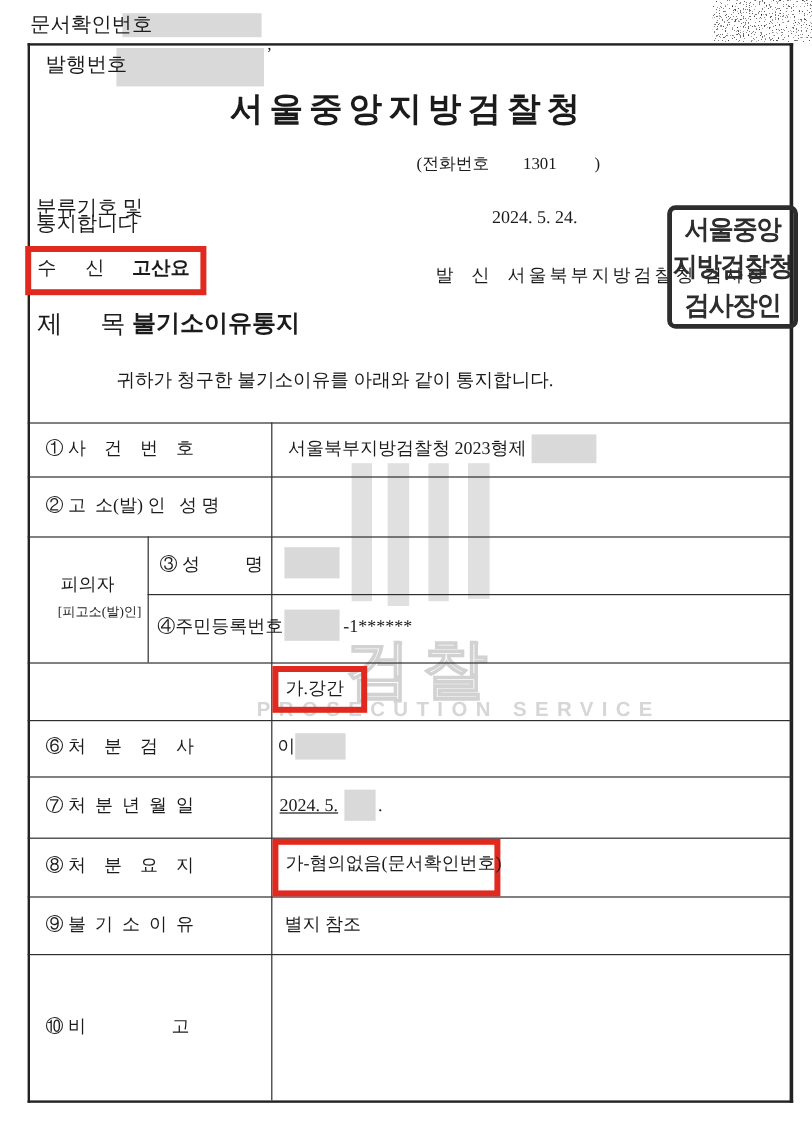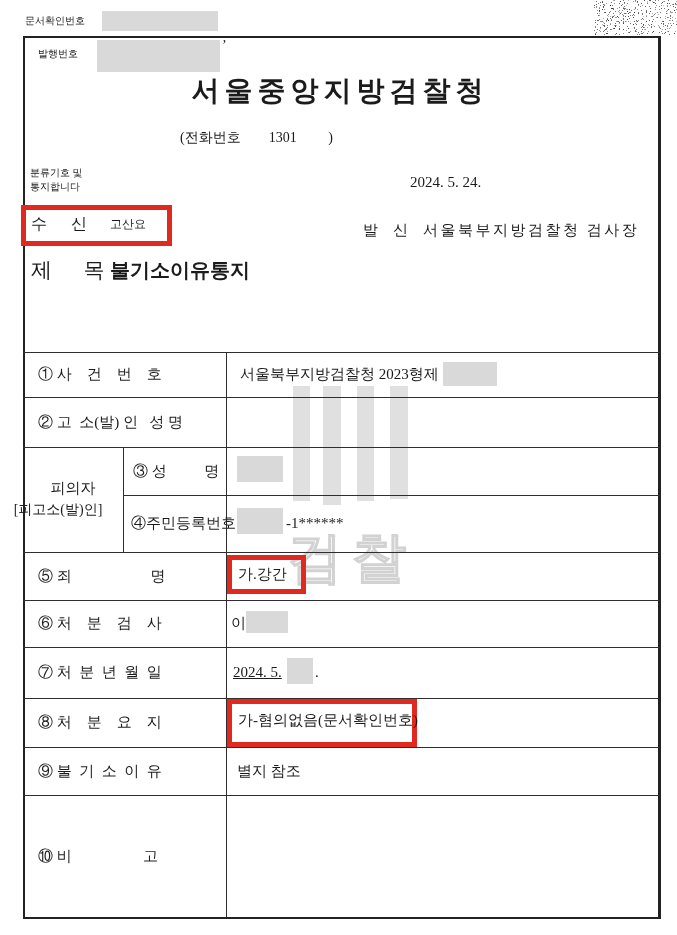--- a/index.html
+++ b/index.html
@@ -34,33 +34,34 @@
   }
   .seal div{
     font-weight:700;color:#2d2d2d;font-size:21px;line-height:22px;
     letter-spacing:-1px;white-space:pre;transform:scaleY(1.05);
   }
   .title{
     position:absolute;left:160px;top:72px;width:360px;text-align:center;
     font-size:28px;font-weight:600;letter-spacing:5px;z-index:3;
   }
   .lbl{z-index:3;}
-  .hdr-small{font-size:10px;line-height:17px;z-index:3;white-space:pre;}
+  .hdr-small{font-size:17px;line-height:17px;z-index:3;white-space:pre;}
   .bold{font-weight:700;}
 </style>
 </head>
 <body>
 
 <div class="page">
 
   <div class="wm-bar" style="left:293px;top:386px;width:17px;height:115px;"></div>
   <div class="wm-bar" style="left:323px;top:386px;width:18px;height:119px;"></div>
   <div class="wm-bar" style="left:357px;top:386px;width:17px;height:115px;"></div>
   <div class="wm-bar" style="left:390px;top:386px;width:18px;height:113px;"></div>
   <div class="wm-kr" style="left:288px;top:522px;">검찰</div>
+  <div class="wm-en" style="left:214px;top:582px;">PROSECUTION SERVICE</div>
 
   <div class="abs" style="left:594px;top:0;width:83px;height:35px;z-index:4;">
     <svg width="83" height="35" xmlns="http://www.w3.org/2000/svg">
       <filter id="noise" x="0" y="0" width="100%" height="100%">
         <feTurbulence type="fractalNoise" baseFrequency="0.75" numOctaves="2" seed="11" stitchTiles="stitch"></feTurbulence>
         <feColorMatrix type="saturate" values="0"></feColorMatrix>
         <feComponentTransfer>
           <feFuncR type="discrete" tableValues="0 0 1 1 1"></feFuncR>
           <feFuncG type="discrete" tableValues="0 0 1 1 1"></feFuncG>
           <feFuncB type="discrete" tableValues="0 0 1 1 1"></feFuncB>
@@ -76,37 +77,43 @@
   <div class="outer" style="left:23px;top:36px;width:638px;height:2px;"></div>
   <div class="outer" style="left:23px;top:36px;width:2px;height:883px;"></div>
   <div class="outer" style="left:658px;top:36px;width:3px;height:883px;"></div>
   <div class="outer" style="left:23px;top:917px;width:638px;height:2px;"></div>
 
   <div class="abs hdr-small" style="left:38px;top:45px;">발행번호</div>
   <div class="redact" style="left:97px;top:40px;width:123px;height:32px;"></div>
   <div class="abs" style="left:222px;top:38px;font-size:14px;z-index:3;">’</div>
 
   <div class="title">서울중앙지방검찰청</div>
-  <div class="abs t" style="left:180px;top:128px;width:320px;text-align:left;font-size:14px;z-index:3;">(전화번호        1301         )</div>
+  <div class="abs t" style="left:180px;top:128px;width:320px;text-align:right;font-size:14px;z-index:3;">(전화번호        1301         )</div>
 
   <div class="abs hdr-small" style="left:30px;top:164px;">분류기호 및</div>
   <div class="abs hdr-small" style="left:30px;top:178px;">통지합니다</div>
 
   <div class="abs t" style="left:410px;top:172px;z-index:3;">2024. 5. 24.</div>
 
   <div class="redbox" style="left:21px;top:205px;width:141px;height:31px;"></div>
   <div class="abs t" style="left:31px;top:214px;font-size:16px;z-index:6;">수      신</div>
-  <div class="abs t" style="left:110px;top:214px;font-size:12px;z-index:6;">고산요</div>
+  <div class="abs t" style="left:110px;top:214px;font-size:16px;z-index:6;font-weight:bold;">고산요</div>
 
   <div class="abs t" style="left:363px;top:220px;letter-spacing:2.5px;z-index:3;"><span>발  신</span><span>  </span><span>서울북부지방검찰청 검사장</span></div>
 
+  <div class="seal">
+    <div>서울중앙</div>
+    <div>지방검찰청</div>
+    <div>검사장인</div>
+  </div>
 
   <div class="abs t" style="left:31px;top:260px;font-size:21px;z-index:3;">제      목</div>
   <div class="abs t bold" style="left:110px;top:260px;font-size:20px;z-index:3;">불기소이유통지</div>
 
+  <div class="abs t" style="left:97px;top:308px;font-size:15.5px;z-index:3;">귀하가 청구한 불기소이유를 아래와 같이 통지합니다.</div>
 
   <div class="hline" style="left:23px;top:352px;width:637px;"></div>
   <div class="hline" style="left:23px;top:397px;width:637px;"></div>
   <div class="hline" style="left:23px;top:447px;width:637px;"></div>
   <div class="hline" style="left:123px;top:495px;width:537px;"></div>
   <div class="hline" style="left:23px;top:552px;width:637px;"></div>
   <div class="hline" style="left:23px;top:600px;width:637px;"></div>
   <div class="hline" style="left:23px;top:647px;width:637px;"></div>
   <div class="hline" style="left:23px;top:698px;width:637px;"></div>
   <div class="hline" style="left:23px;top:747px;width:637px;"></div>
@@ -114,28 +121,27 @@
   <div class="vline" style="left:226px;top:352px;height:565px;"></div>
   <div class="vline" style="left:123px;top:447px;height:105px;"></div>
 
   <div class="abs t lbl" style="left:38px;top:364px;">① 사    건    번    호</div>
   <div class="abs t lbl" style="left:240px;top:364px;">서울북부지방검찰청 2023형제</div>
   <div class="redact" style="left:443px;top:362px;width:54px;height:24px;"></div>
 
   <div class="abs t lbl" style="left:38px;top:412px;">② 고  소(발) 인   성 명</div>
 
   <div class="abs t lbl" style="left:23px;top:478px;width:100px;text-align:center;">피의자</div>
-  <div class="abs t lbl" style="left:8px;top:500px;width:100px;text-align:center;font-size:14px;">[피고소(발)인]</div>
+  <div class="abs t lbl" style="left:33px;top:500px;width:100px;text-align:center;font-size:11px;">[피고소(발)인]</div>
   <div class="abs t lbl" style="left:133px;top:461px;">③ 성          명</div>
   <div class="redact" style="left:237px;top:456px;width:46px;height:26px;"></div>
   <div class="abs t lbl" style="left:131px;top:513px;">④주민등록번호</div>
   <div class="redact" style="left:237px;top:508px;width:46px;height:26px;"></div>
   <div class="abs t lbl" style="left:286px;top:513px;">-1******</div>
 
-  <div class="abs t lbl" style="left:38px;top:566px;">⑤ 죄                     명</div>
   <div class="redbox" style="left:227px;top:555px;width:69px;height:29px;"></div>
   <div class="abs t lbl" style="left:238px;top:564px;z-index:6;">가.강간</div>
 
   <div class="abs t lbl" style="left:38px;top:613px;">⑥ 처    분    검    사</div>
   <div class="abs t lbl" style="left:231px;top:613px;">이</div>
   <div class="redact" style="left:246px;top:611px;width:42px;height:22px;"></div>
 
   <div class="abs t lbl" style="left:38px;top:662px;">⑦ 처  분  년  월  일</div>
   <div class="abs t lbl" style="left:233px;top:662px;text-decoration:underline;">2024. 5.</div>
   <div class="redact" style="left:287px;top:658px;width:26px;height:26px;"></div>

